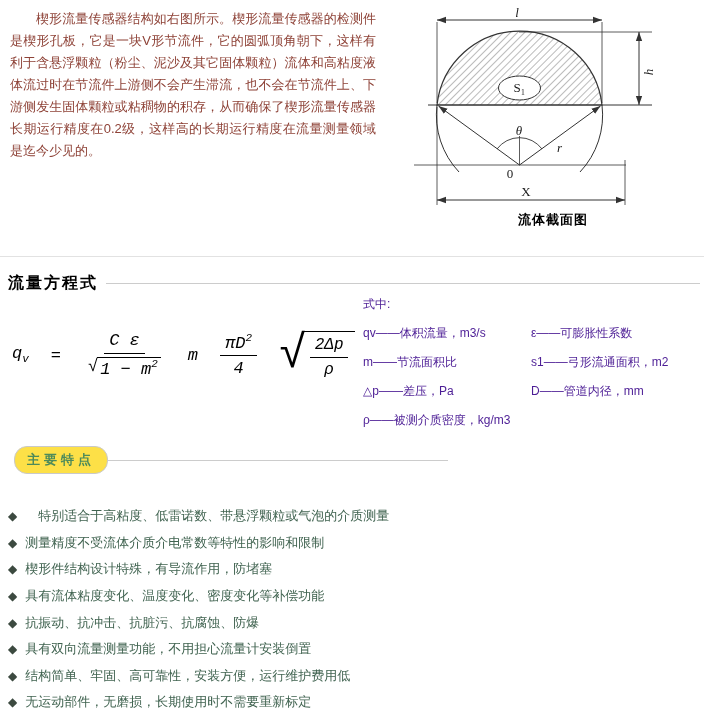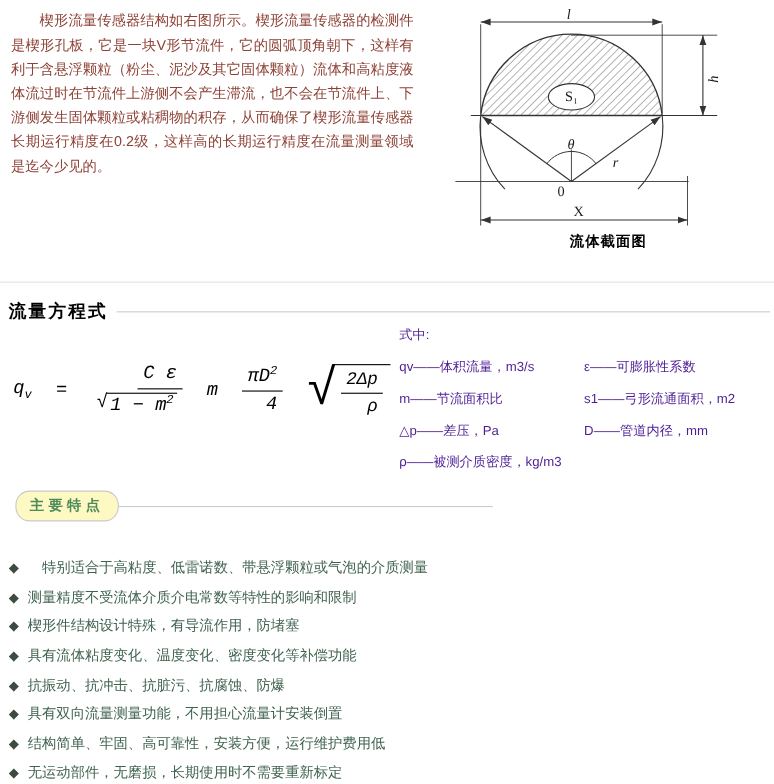--- a/index.html
+++ b/index.html
@@ -18,36 +18,36 @@
   .divider{position:absolute;left:0;top:256px;width:704px;border-top:1px solid #e2e2e2}
 
   .sec-head{position:absolute;left:8px;top:273px;width:692px;display:flex;align-items:center;gap:8px}
   .sec-title{font-size:16px;font-weight:bold;letter-spacing:2px}
   .h-line{flex:1;border-top:1px solid #ccc;height:0}
 
   .formula{position:absolute;left:12px;top:316px;width:350px;height:78px;display:flex;align-items:center;
            gap:22px;font-family:Liberation Mono, monospace;font-style:italic;font-size:17px}
   .f-lhs sub{font-size:11px}
   sup{font-size:11px}
-  .f-frac{display:inline-flex;flex-direction:column;align-items:flex-end}
+  .f-frac{display:inline-flex;flex-direction:column;align-items:center}
   .f-num{border-bottom:1px solid #000;padding:0 5px 3px;text-align:center}
   .f-den{padding:3px 5px 0;display:inline-flex;align-items:flex-start}
   .f-radsign{font-style:normal;margin-right:-1px}
   .f-radbar{border-top:1px solid #000;padding:0 3px}
   .f-bigroot{display:inline-flex;align-items:center}
   .f-bigsign{font-style:normal;font-size:46px;line-height:56px;font-weight:300;margin-right:-4px}
   .f-rootcontent{border-top:1.5px solid #000;padding:4px 7px 0;font-size:16px}
 
   .where{position:absolute;left:363px;top:296px;width:341px;font-family:Liberation Sans, sans-serif;
          font-size:12px;color:#4c1d95}
   .where-grid{display:grid;grid-template-columns:168px 1fr;margin-top:12px;row-gap:12px}
 
   .feat-head{position:absolute;left:14px;top:446px;width:434px;display:flex;align-items:center}
   .pill{border:1px solid #c9c9c9;border-radius:13px;padding:4px 12px;font-size:13px;font-weight:bold;
-        letter-spacing:4px;color:var(--features-heading,#4e8b5a);background:#fef9c3;white-space:nowrap}
+        letter-spacing:4px;color:var(--features-heading,#4e8b5a);background:#fde047;white-space:nowrap}
 
   .features{position:absolute;left:8px;top:503px;width:692px;list-style:none}
   .features li{height:26.6px;display:flex;align-items:center;font-size:13px;color:var(--features-text,#406350)}
   .features .diamond{margin-right:8px;font-size:12px;color:var(--bullet,#3c4a40)}
 </style>
 </head>
 <body>
 
 <div class="page">
 

